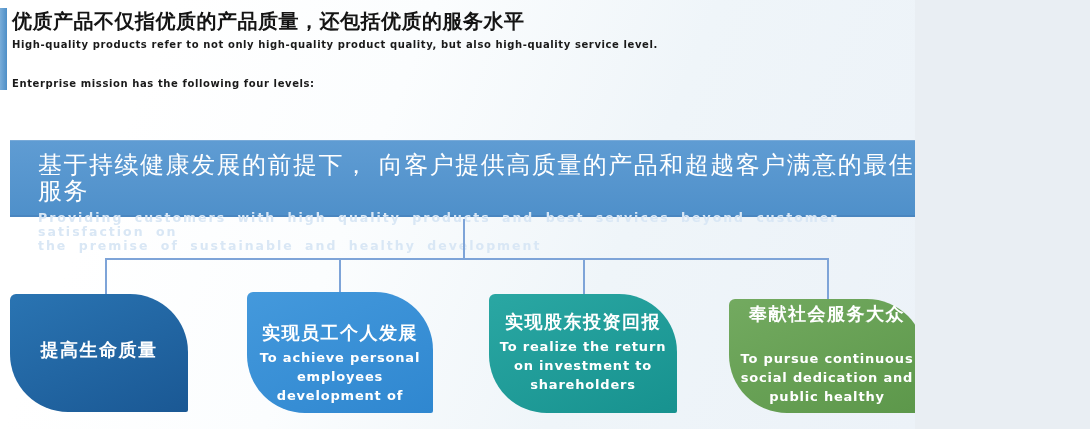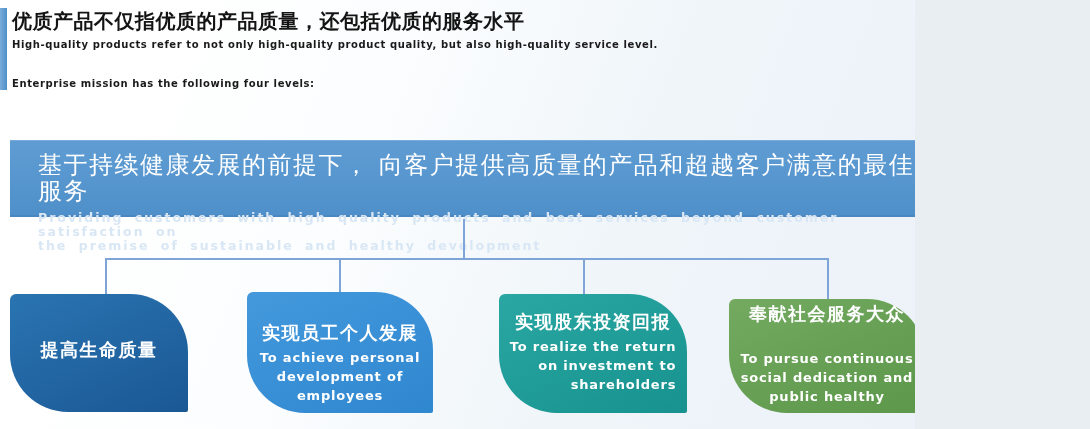--- a/index.html
+++ b/index.html
@@ -51,21 +51,21 @@
     position:absolute;
     border-radius:6px 58px 2px 58px;
     color:#fff;
     display:flex;flex-direction:column;align-items:center;justify-content:center;
     text-align:center;
     box-sizing:border-box;
     padding:4px 10px 8px 10px;
   }
   .leaf-1{left:10px; top:294px;width:178px;height:118px;text-align:right;}
   .leaf-2{left:247px;top:292px;width:186px;height:121px;}
-  .leaf-3{left:499px;top:294px;width:188px;height:119px;text-align:right;}
+  .leaf-3{left:489px;top:294px;width:188px;height:119px;}
   .leaf-4{left:729px;top:299px;width:196px;height:114px;}
   .leaf-zh{font-size:18px;font-weight:700;letter-spacing:1.5px;line-height:24px;margin-bottom:3px;white-space:nowrap;}
   .leaf-en{font-size:13px;font-weight:700;letter-spacing:.8px;line-height:19px;}
   .en-line{display:block;}
 </style>
 </head>
 <body>
 
 <div class="page">
 
@@ -98,22 +98,22 @@
 
   <div>
     <div class="leaf leaf-1" style="background: linear-gradient(155deg, rgb(42, 116, 178), rgb(26, 88, 148));">
       <div class="leaf-zh">提高生命质量</div>
     </div>
 
     <div class="leaf leaf-2" style="background: linear-gradient(155deg, rgb(68, 153, 220), rgb(47, 135, 208)); justify-content: flex-end;">
       <div class="leaf-zh">实现员工个人发展</div>
       <div class="leaf-en">
           <span class="en-line">To achieve personal</span>
+          <span class="en-line">employees</span>
           <span class="en-line">development of</span>
-          <span class="en-line">employees</span>
         </div>
     </div>
 
     <div class="leaf leaf-3" style="background: linear-gradient(155deg, rgb(42, 167, 163), rgb(23, 146, 143));">
       <div class="leaf-zh">实现股东投资回报</div>
       <div class="leaf-en">
           <span class="en-line">To realize the return</span>
           <span class="en-line">on investment to</span>
           <span class="en-line">shareholders</span>
         </div>

